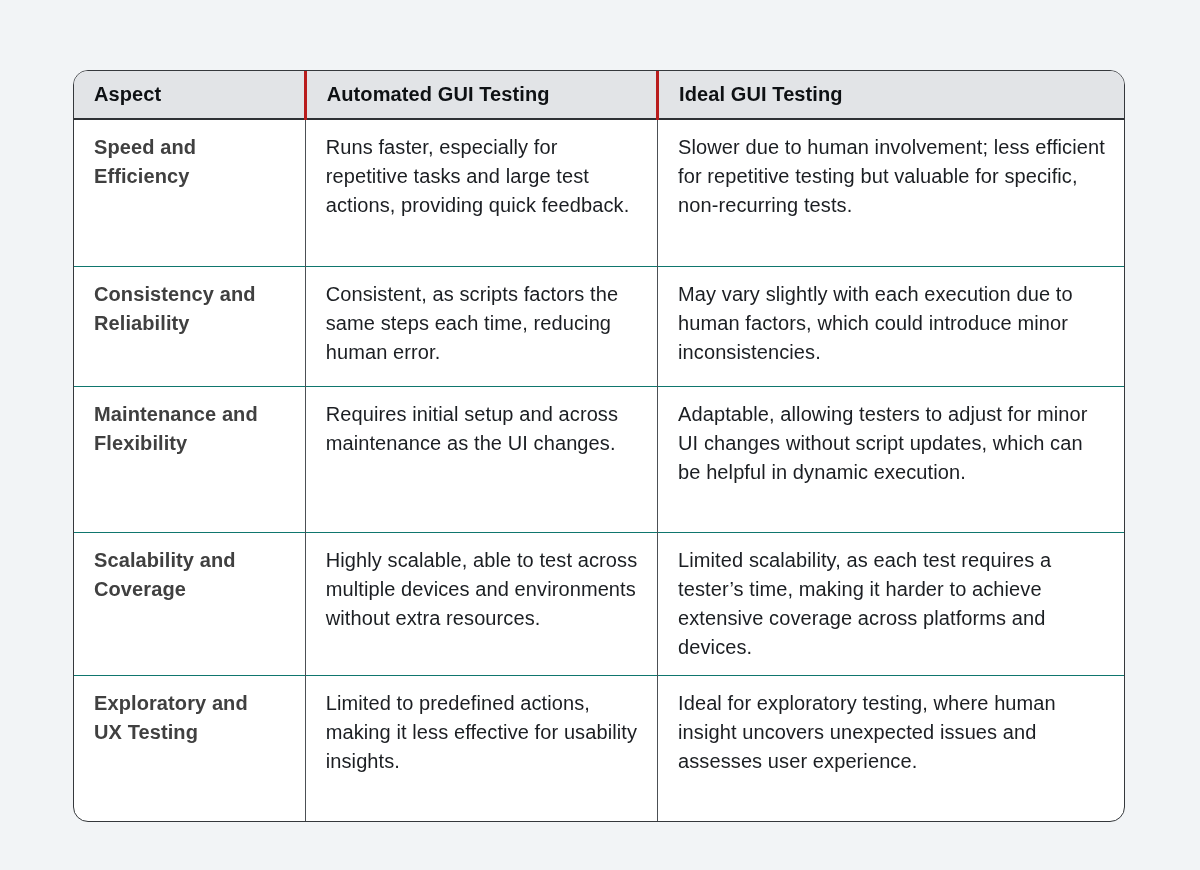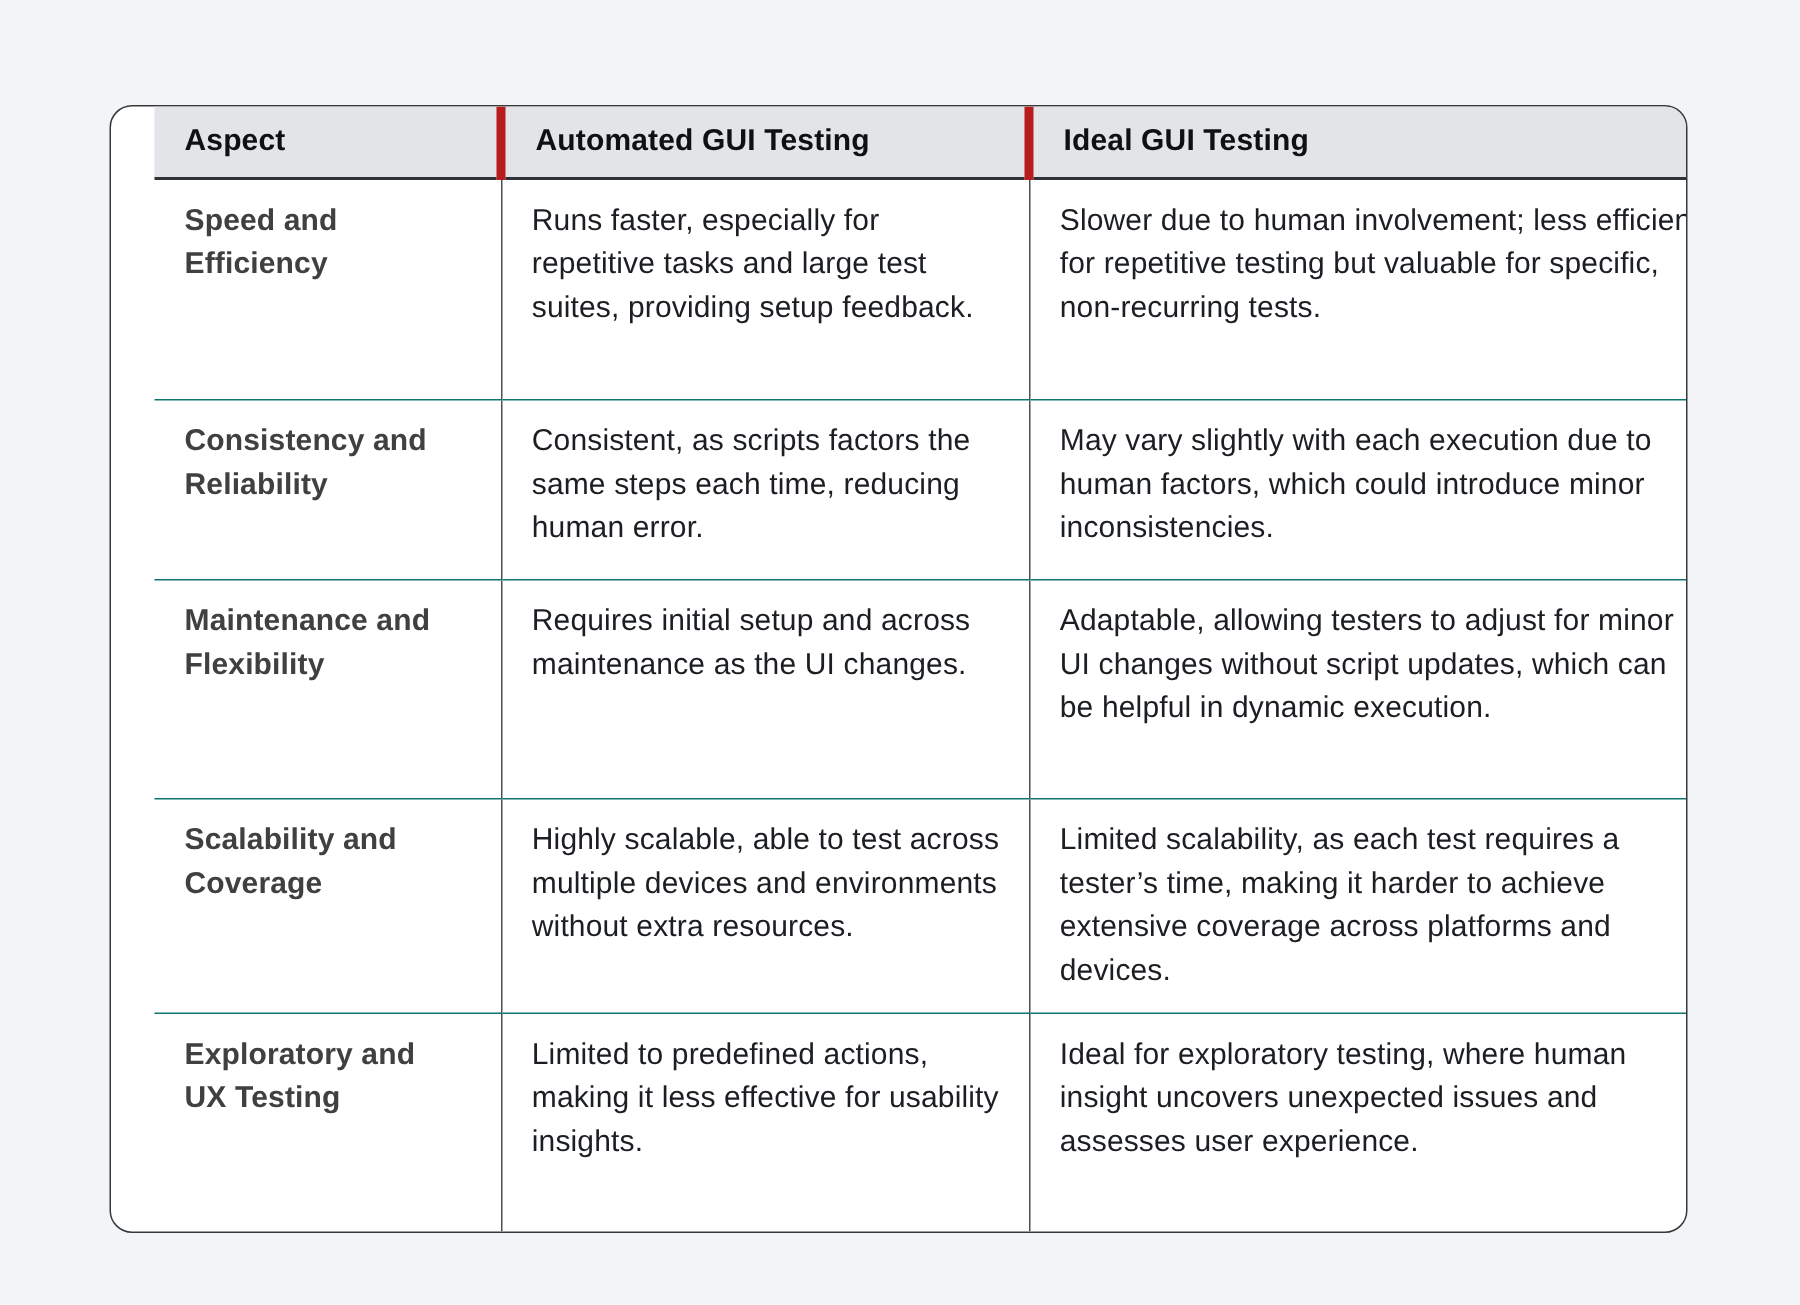--- a/index.html
+++ b/index.html
@@ -14,21 +14,20 @@
   .card {
     position: absolute;
     left: 73px;
     top: 70px;
     width: 1052px;
     background: #ffffff;
     border: 1.5px solid #35383c;
     border-radius: 15px;
     overflow: hidden;
     box-sizing: border-box;
-    padding-left: 29px;
   }
   table {
     width: 100%;
     border-collapse: collapse;
     table-layout: fixed;
   }
   col.c1 { width: 231px; }
   col.c2 { width: 352px; }
   col.c3 { width: 466px; }
   thead tr { height: 48px; }
@@ -36,21 +35,21 @@
     background: #e2e4e7;
     text-align: left;
     vertical-align: middle;
     font-size: 20px;
     font-weight: 700;
     color: #0e1114;
     padding: 0 16px 0 20px;
     border-bottom: 2px solid #2e3135;
     letter-spacing: 0.1px;
   }
-  th + th { border-left: 6px solid #b91c1c; }
+  th + th { border-left: 3px solid #b91c1c; }
   td {
     font-size: 20px;
     line-height: 29px;
     color: #1b1e22;
     vertical-align: top;
     padding: 13px 16px 13px 20px;
     letter-spacing: 0.1px;
   }
   td + td { border-left: 1px solid #4c5055; }
   tbody tr + tr td { border-top: 1px solid #0f766e; }
@@ -80,21 +79,21 @@
         <th>Aspect</th>
         <th>Automated GUI Testing</th>
         <th>Ideal GUI Testing</th>
       </tr>
     </thead>
     <tbody>
       <tr>
         <td class="aspect">
           <div class="aspect-inner">Speed and Efficiency</div>
         </td>
-        <td>Runs faster, especially for repetitive tasks and large test suites, providing setup feedback.</td>
+        <td>Runs faster, especially for repetitive tasks and large test actions, providing quick feedback.</td>
         <td>Slower due to human involvement; less efficient for repetitive testing but valuable for specific, non-recurring tests.</td>
       </tr>
       <tr>
         <td class="aspect">
           <div class="aspect-inner">Consistency and Reliability</div>
         </td>
         <td>Consistent, as scripts factors the same steps each time, reducing human error.</td>
         <td>May vary slightly with each execution due to human factors, which could introduce minor inconsistencies.</td>
       </tr>
       <tr>

